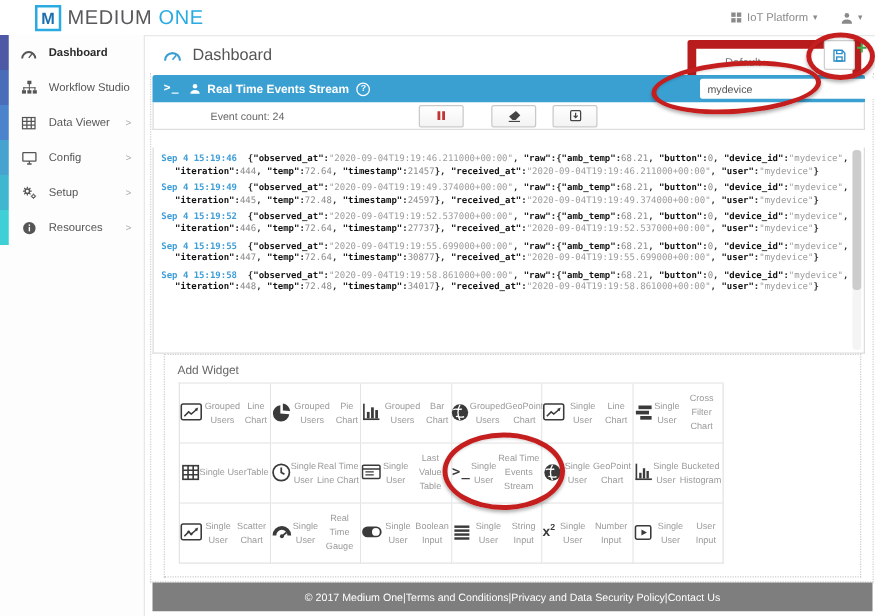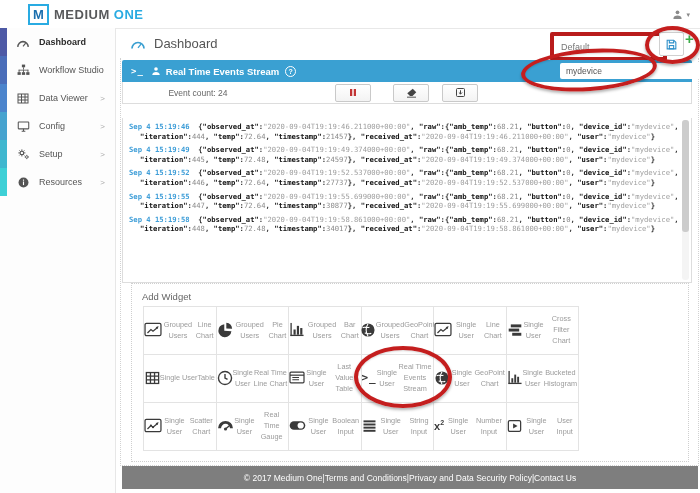--- a/index.html
+++ b/index.html
@@ -5,42 +5,42 @@
   html,body{margin:0;padding:0;background:#e9e9e9;}
   #app{position:relative;width:700px;height:493px;background:#fff;overflow:hidden;
        font-family:"Liberation Sans",sans-serif;-webkit-font-smoothing:antialiased;}
   svg{display:block}
 
   
   #topbar{position:absolute;left:0;top:0;width:700px;height:28px;background:#fff;border-bottom:1px solid #e8e8e8;}
   #logo{position:absolute;left:28px;top:4px;display:flex;align-items:center;gap:5px;}
   #logo-box{width:17px;height:17px;border:2px solid #29abe2;color:#1b6fae;font-weight:bold;font-size:13px;
             display:flex;align-items:center;justify-content:center;line-height:1;}
-  .brand{font-size:13px;font-weight:bold;letter-spacing:.5px;color:#58595b;}
+  .brand{font-size:16px;font-weight:normal;letter-spacing:.5px;color:#58595b;}
   .brand .accent{color:#29abe2;}
   #platform-menu{position:absolute;right:46px;top:0;height:28px;display:flex;align-items:center;gap:4px;color:#8a8a8a;font-size:9px;cursor:pointer;}
   #user-menu{position:absolute;right:10px;top:0;height:28px;display:flex;align-items:center;gap:3px;color:#8a8a8a;}
   .caret{font-size:7px;color:#8a8a8a;line-height:1;}
 
   
   #sidebar{position:absolute;left:0;top:28px;width:115px;height:465px;background:#fdfdfd;border-right:1px solid #e7e7e7;}
   #strip{position:absolute;left:0;top:0;width:7px;}
   .strip-seg{width:7px;height:28px;}
   #sidebar-menu{position:absolute;left:7px;top:0;right:0;}
   .side-item{height:28px;display:flex;align-items:center;padding-left:9px;cursor:pointer;color:#555;}
   .side-item .sicon{width:14px;display:flex;justify-content:center;color:#555;}
   .side-item .slabel{margin-left:9px;font-size:9px;}
   .side-item.active .slabel{font-weight:bold;color:#2b2b2b;}
   .side-item .chev{margin-left:auto;margin-right:10px;font-size:8px;color:#aaa;}
 
   
   #page-header-title{position:absolute;left:130px;top:36px;display:flex;align-items:center;gap:8px;color:#555;font-size:13px;}
   #page-header-title .gico{color:#3a9fd1;}
-  #dashboard-select{position:absolute;left:550px;top:32px;width:102px;height:21px;border:4px solid #b91c1c;border-radius:2px;
-    background:#fff;font-size:9px;color:#777;display:flex;align-items:center;padding-left:7px;cursor:pointer;}
+  #dashboard-select{position:absolute;left:550px;top:32px;width:102px;height:21px;border:7px solid #b91c1c;border-radius:2px;
+    background:#fff;font-size:9px;color:#777;display:flex;align-items:center;padding-left:23px;cursor:pointer;}
   #save-dashboard-button{position:absolute;left:659px;top:32px;width:23px;height:22px;border:1px solid #d0d0d0;border-radius:2px;
     background:#fff;display:flex;align-items:center;justify-content:center;color:#2d8fc9;cursor:pointer;}
   #add-dashboard-button{position:absolute;left:685px;top:31px;font-size:15px;font-weight:bold;color:#3cae49;cursor:pointer;line-height:1;}
 
   
   #dash-container{position:absolute;left:120px;top:58px;width:577px;height:407px;border:1px dotted #d2d2d2;border-top:none;}
 
   
   #stream-header{position:absolute;left:122px;top:60px;width:570px;height:22px;background:#3aa0d2;border-radius:2px 2px 0 0;
     display:flex;align-items:center;color:#fff;}
@@ -115,20 +115,32 @@
 
 <div id="app">
 
   <div id="topbar">
     <div id="logo">
       <div id="logo-box">M</div>
       <div class="brand">
         <span>MEDIUM</span>
         <span class="accent">ONE</span>
       </div>
+    </div>
+    <div id="platform-menu">
+      <span>
+          <svg width="10" height="10" viewBox="0 0 20 20" fill="currentColor">
+            <rect x="2" y="2" width="7" height="7"></rect>
+            <rect x="11" y="2" width="7" height="7"></rect>
+            <rect x="2" y="11" width="7" height="7"></rect>
+            <rect x="11" y="11" width="7" height="7"></rect>
+          </svg>
+        </span>
+      <span>IoT Platform</span>
+      <span class="caret">▾</span>
     </div>
     <div id="user-menu">
       <span>
           <svg width="11" height="11" viewBox="0 0 20 20" fill="#8a8a8a">
             <circle cx="10" cy="6" r="3.4"></circle>
             <path d="M2.5 18c0-4 3.4-6 7.5-6s7.5 2 7.5 6z"></path>
           </svg>
         </span>
       <span class="caret">▾</span>
     </div>

